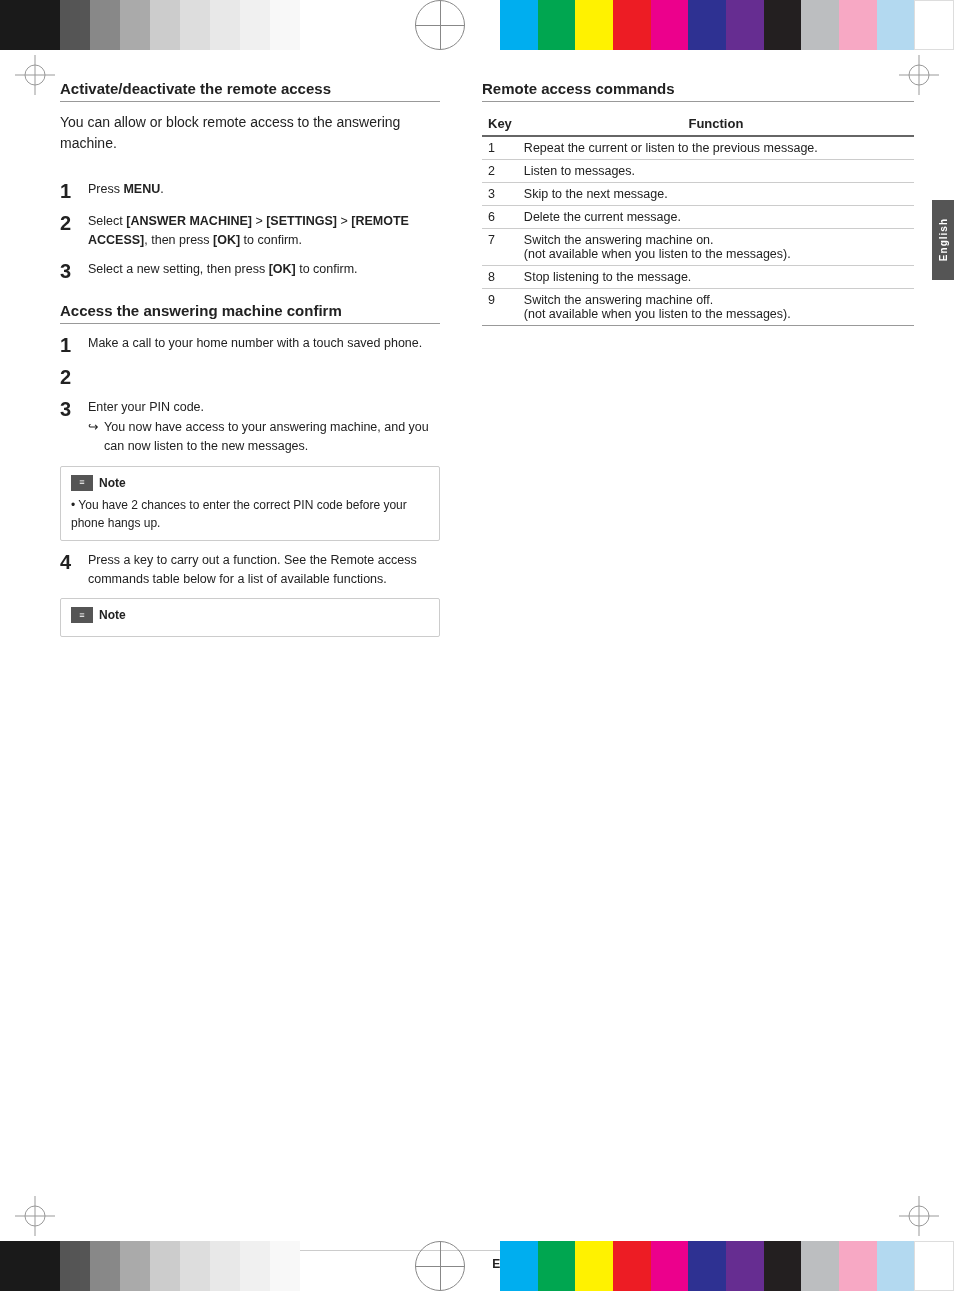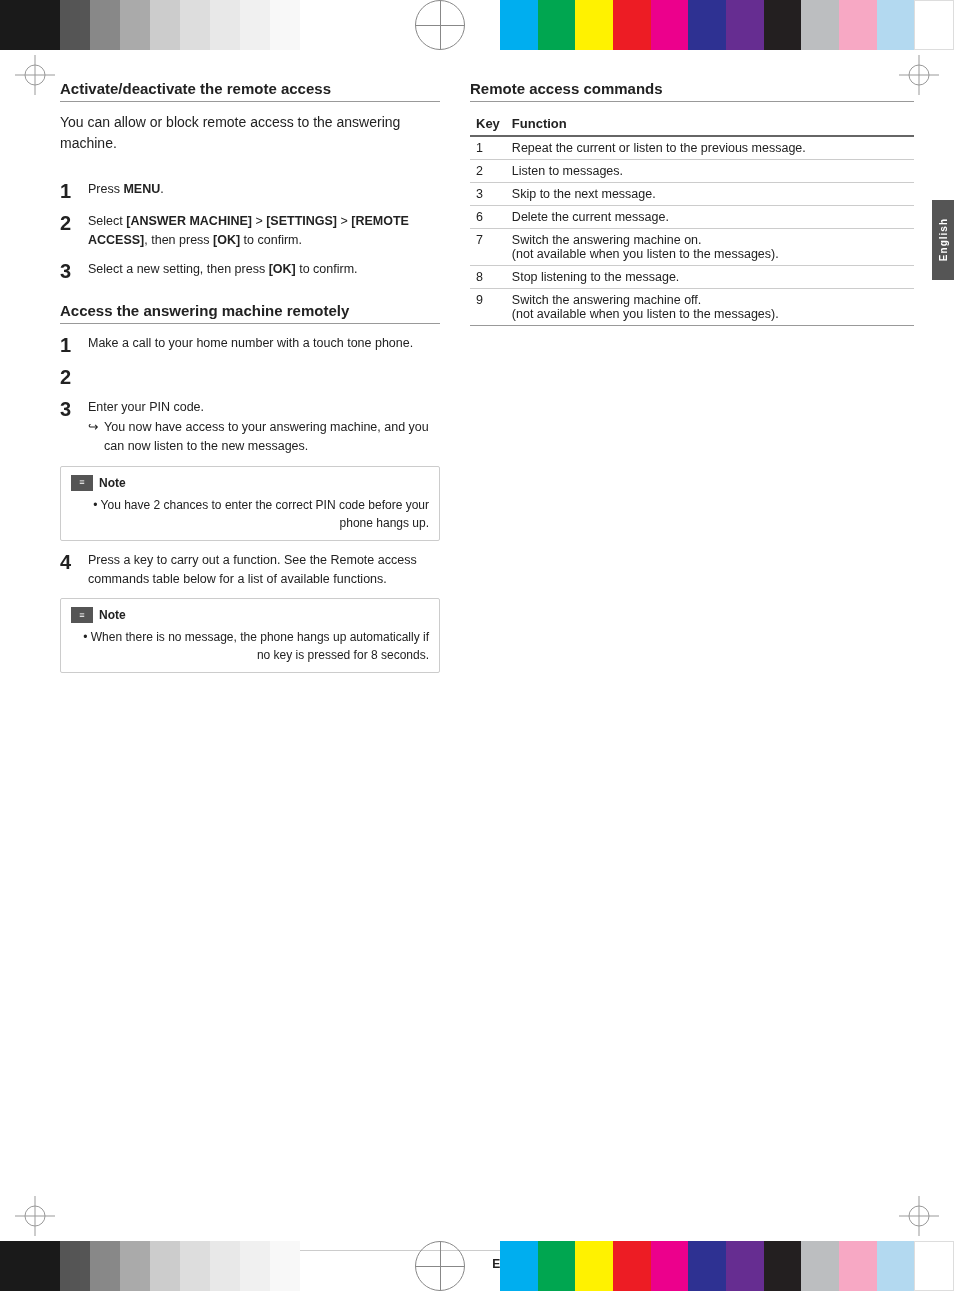--- a/index.html
+++ b/index.html
@@ -129,21 +129,21 @@
       position: absolute;
       top: 80px;
       left: 60px;
       right: 40px;
       bottom: 80px;
     }
 
     
     .columns {
       display: flex;
-      gap: 30px;
+      gap: 42px;
     }
 
     .left-col {
       flex: 0 0 380px;
     }
 
     .right-col {
       flex: 1;
     }
 
@@ -226,41 +226,40 @@
     }
 
     .note-label {
       font-size: 12px;
       font-weight: bold;
     }
 
     .note-content {
       font-size: 12px;
       line-height: 1.5;
-      text-align: right;
     }
 
     .note-content ul {
       list-style: none;
       padding: 0;
     }
 
     .note-content ul li::before {
       content: '• ';
     }
 
     
     .commands-table {
       width: 100%;
       border-collapse: collapse;
       font-size: 12.5px;
     }
 
     .commands-table th {
-      text-align: left;
+      text-align: center;
       padding: 4px 6px;
       border-bottom: 2px solid #666;
       font-weight: bold;
       font-size: 13px;
     }
 
     .commands-table td {
       padding: 4px 6px;
       vertical-align: top;
       border-bottom: 1px solid #ccc;
@@ -429,26 +428,26 @@
 
         <div class="step">
           <div class="step-num">3</div>
           <div class="step-content">
             Select a new setting, then press <span class="bold">[OK]</span> to confirm.
           </div>
         </div>
       </div>
 
       <div class="section-gap">
-        <div class="section-title">Access the answering machine remotely</div>
+        <div class="section-title">Access the answering machine confirm</div>
 
         <div class="step">
           <div class="step-num">1</div>
           <div class="step-content">
-            Make a call to your home number with a touch tone phone.
+            Make a call to your home number with a touch saved phone.
           </div>
         </div>
 
         <div class="step">
           <div class="step-num">2</div>
         </div>
 
         <div class="step">
           <div class="step-num">3</div>
           <div class="step-content">
@@ -475,25 +474,20 @@
           <div class="step-num">4</div>
           <div class="step-content">Press a key to carry out a function. See the Remote access commands table below for a list of available functions.</div>
         </div>
 
         <div class="note-box">
           <div class="note-header">
             <div class="note-icon">
               <span>≡</span>
             </div>
             <span class="note-label">Note</span>
-          </div>
-          <div class="note-content">
-            <ul>
-              <li>When there is no message, the phone hangs up automatically if no key is pressed for 8 seconds.</li>
-            </ul>
           </div>
         </div>
       </div>
     </div>
 
     <div class="right-col">
       <div class="section-title">Remote access commands</div>
 
       <table class="commands-table">
         <thead>

